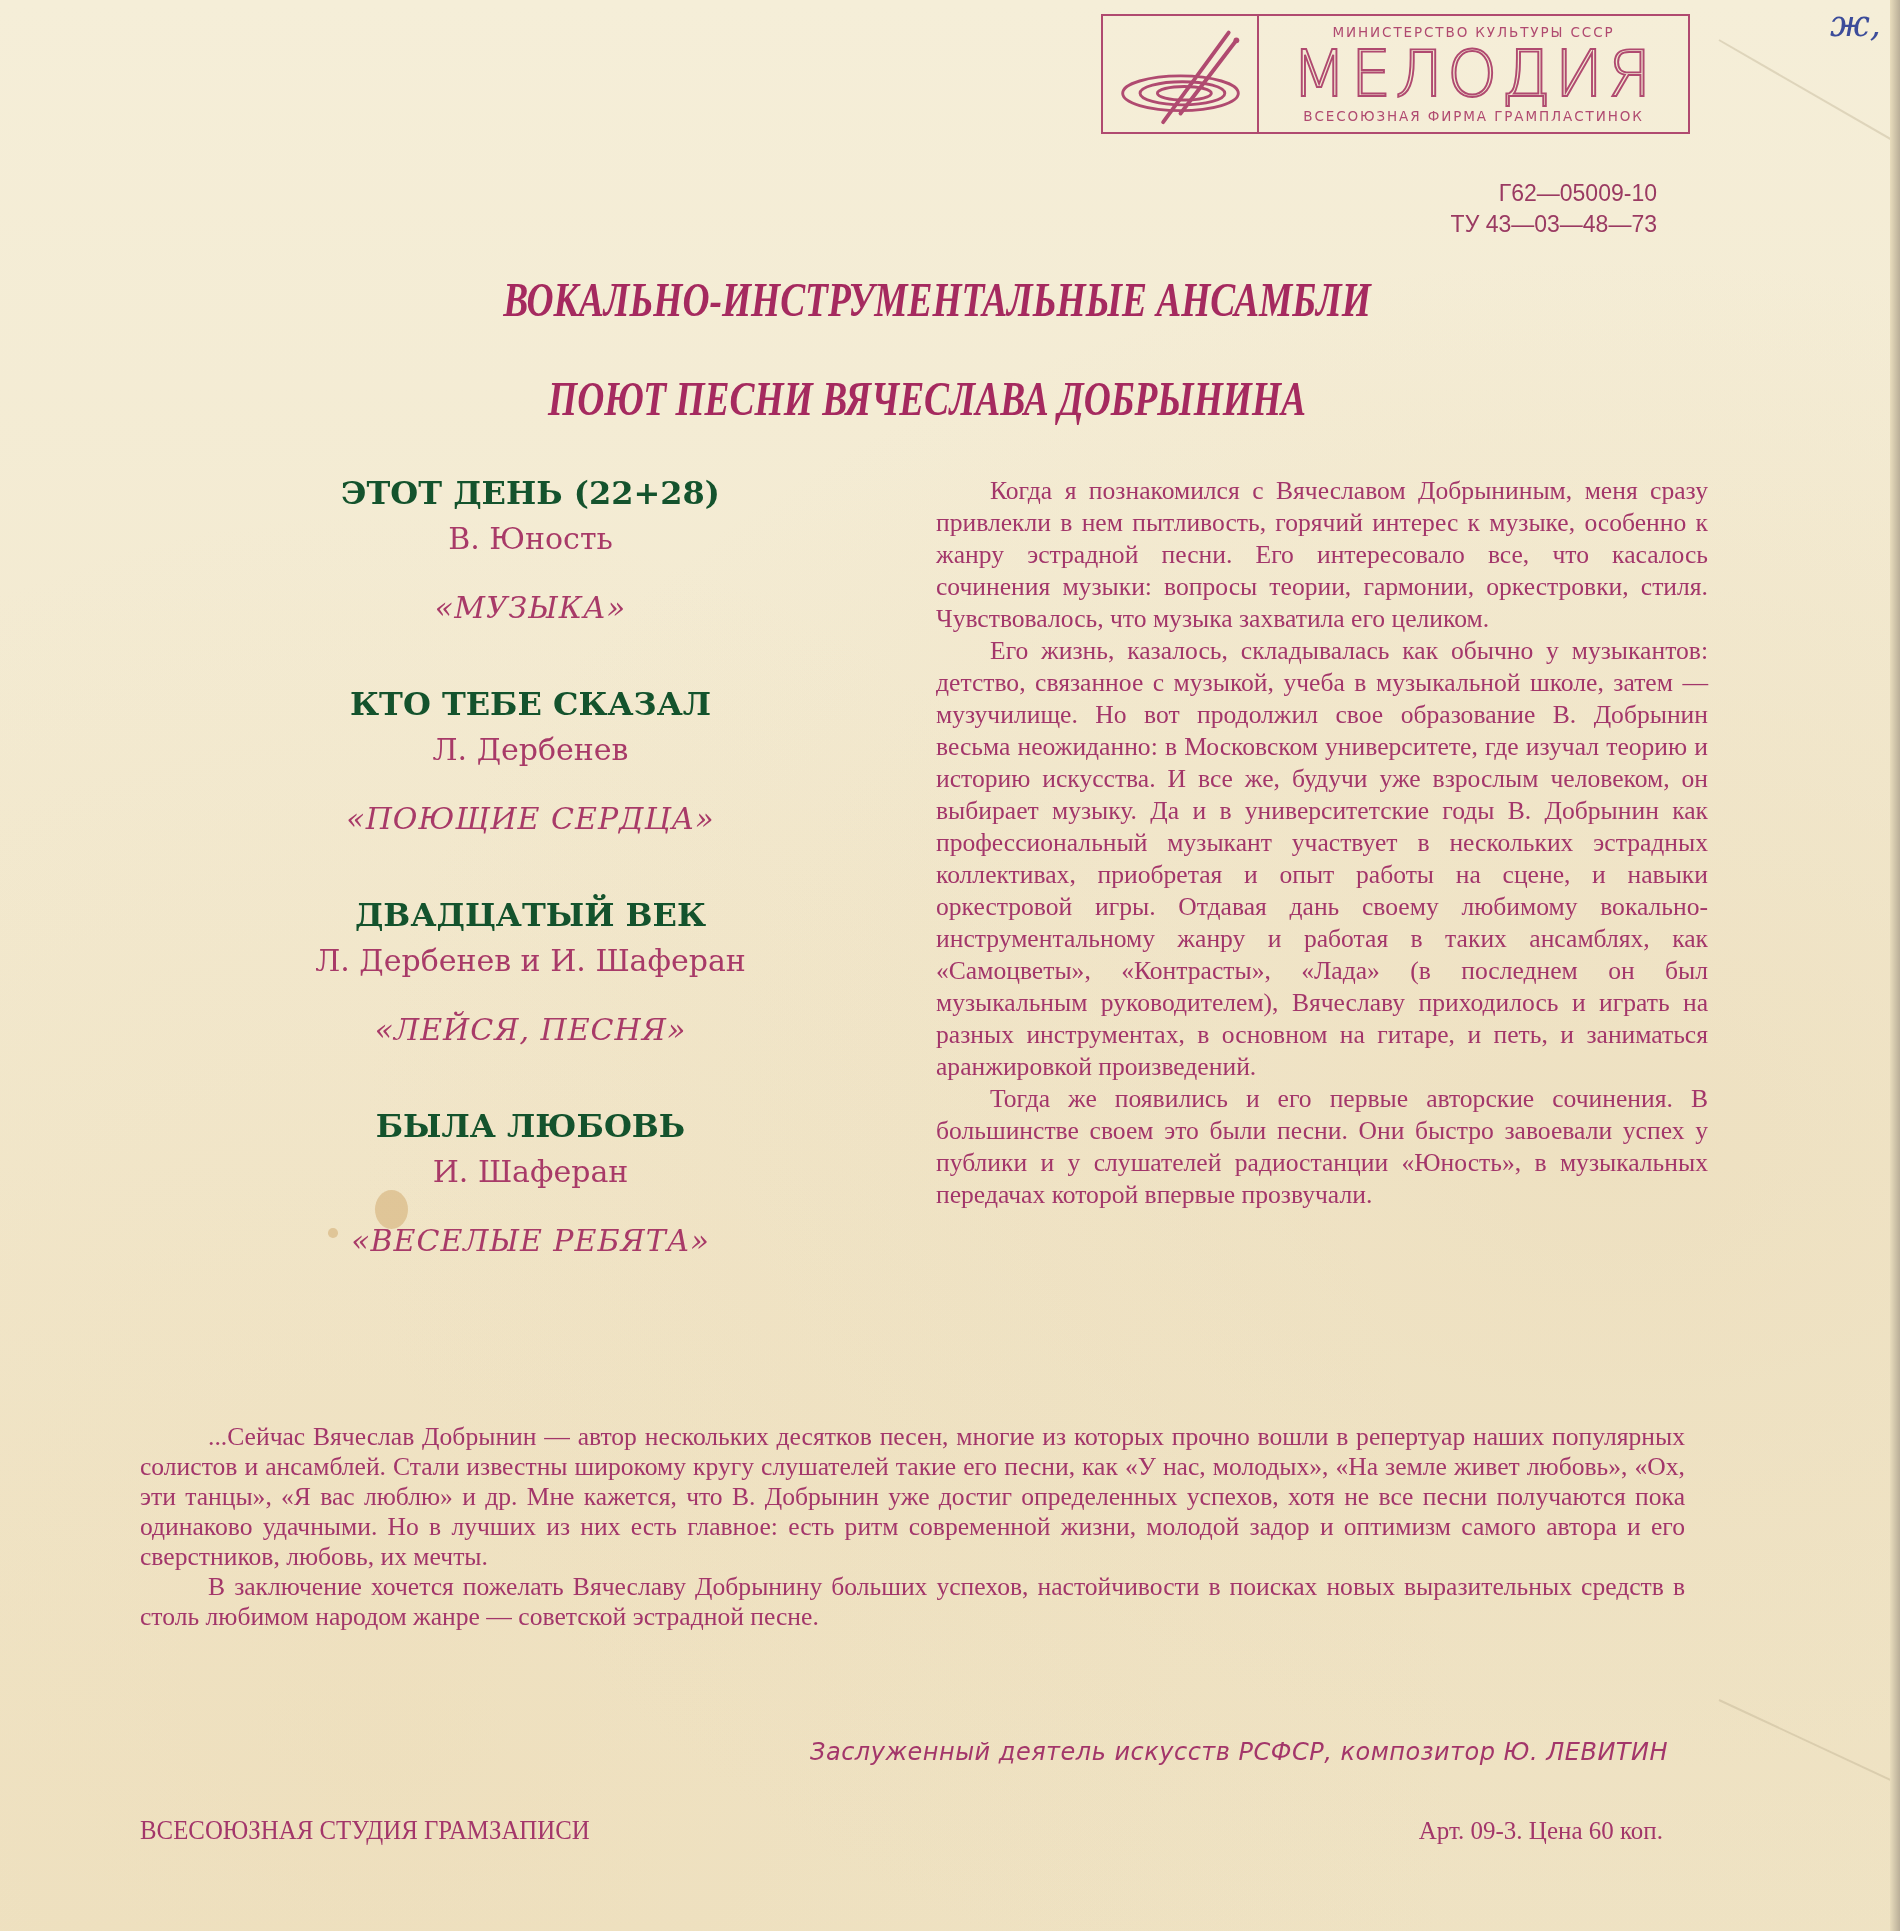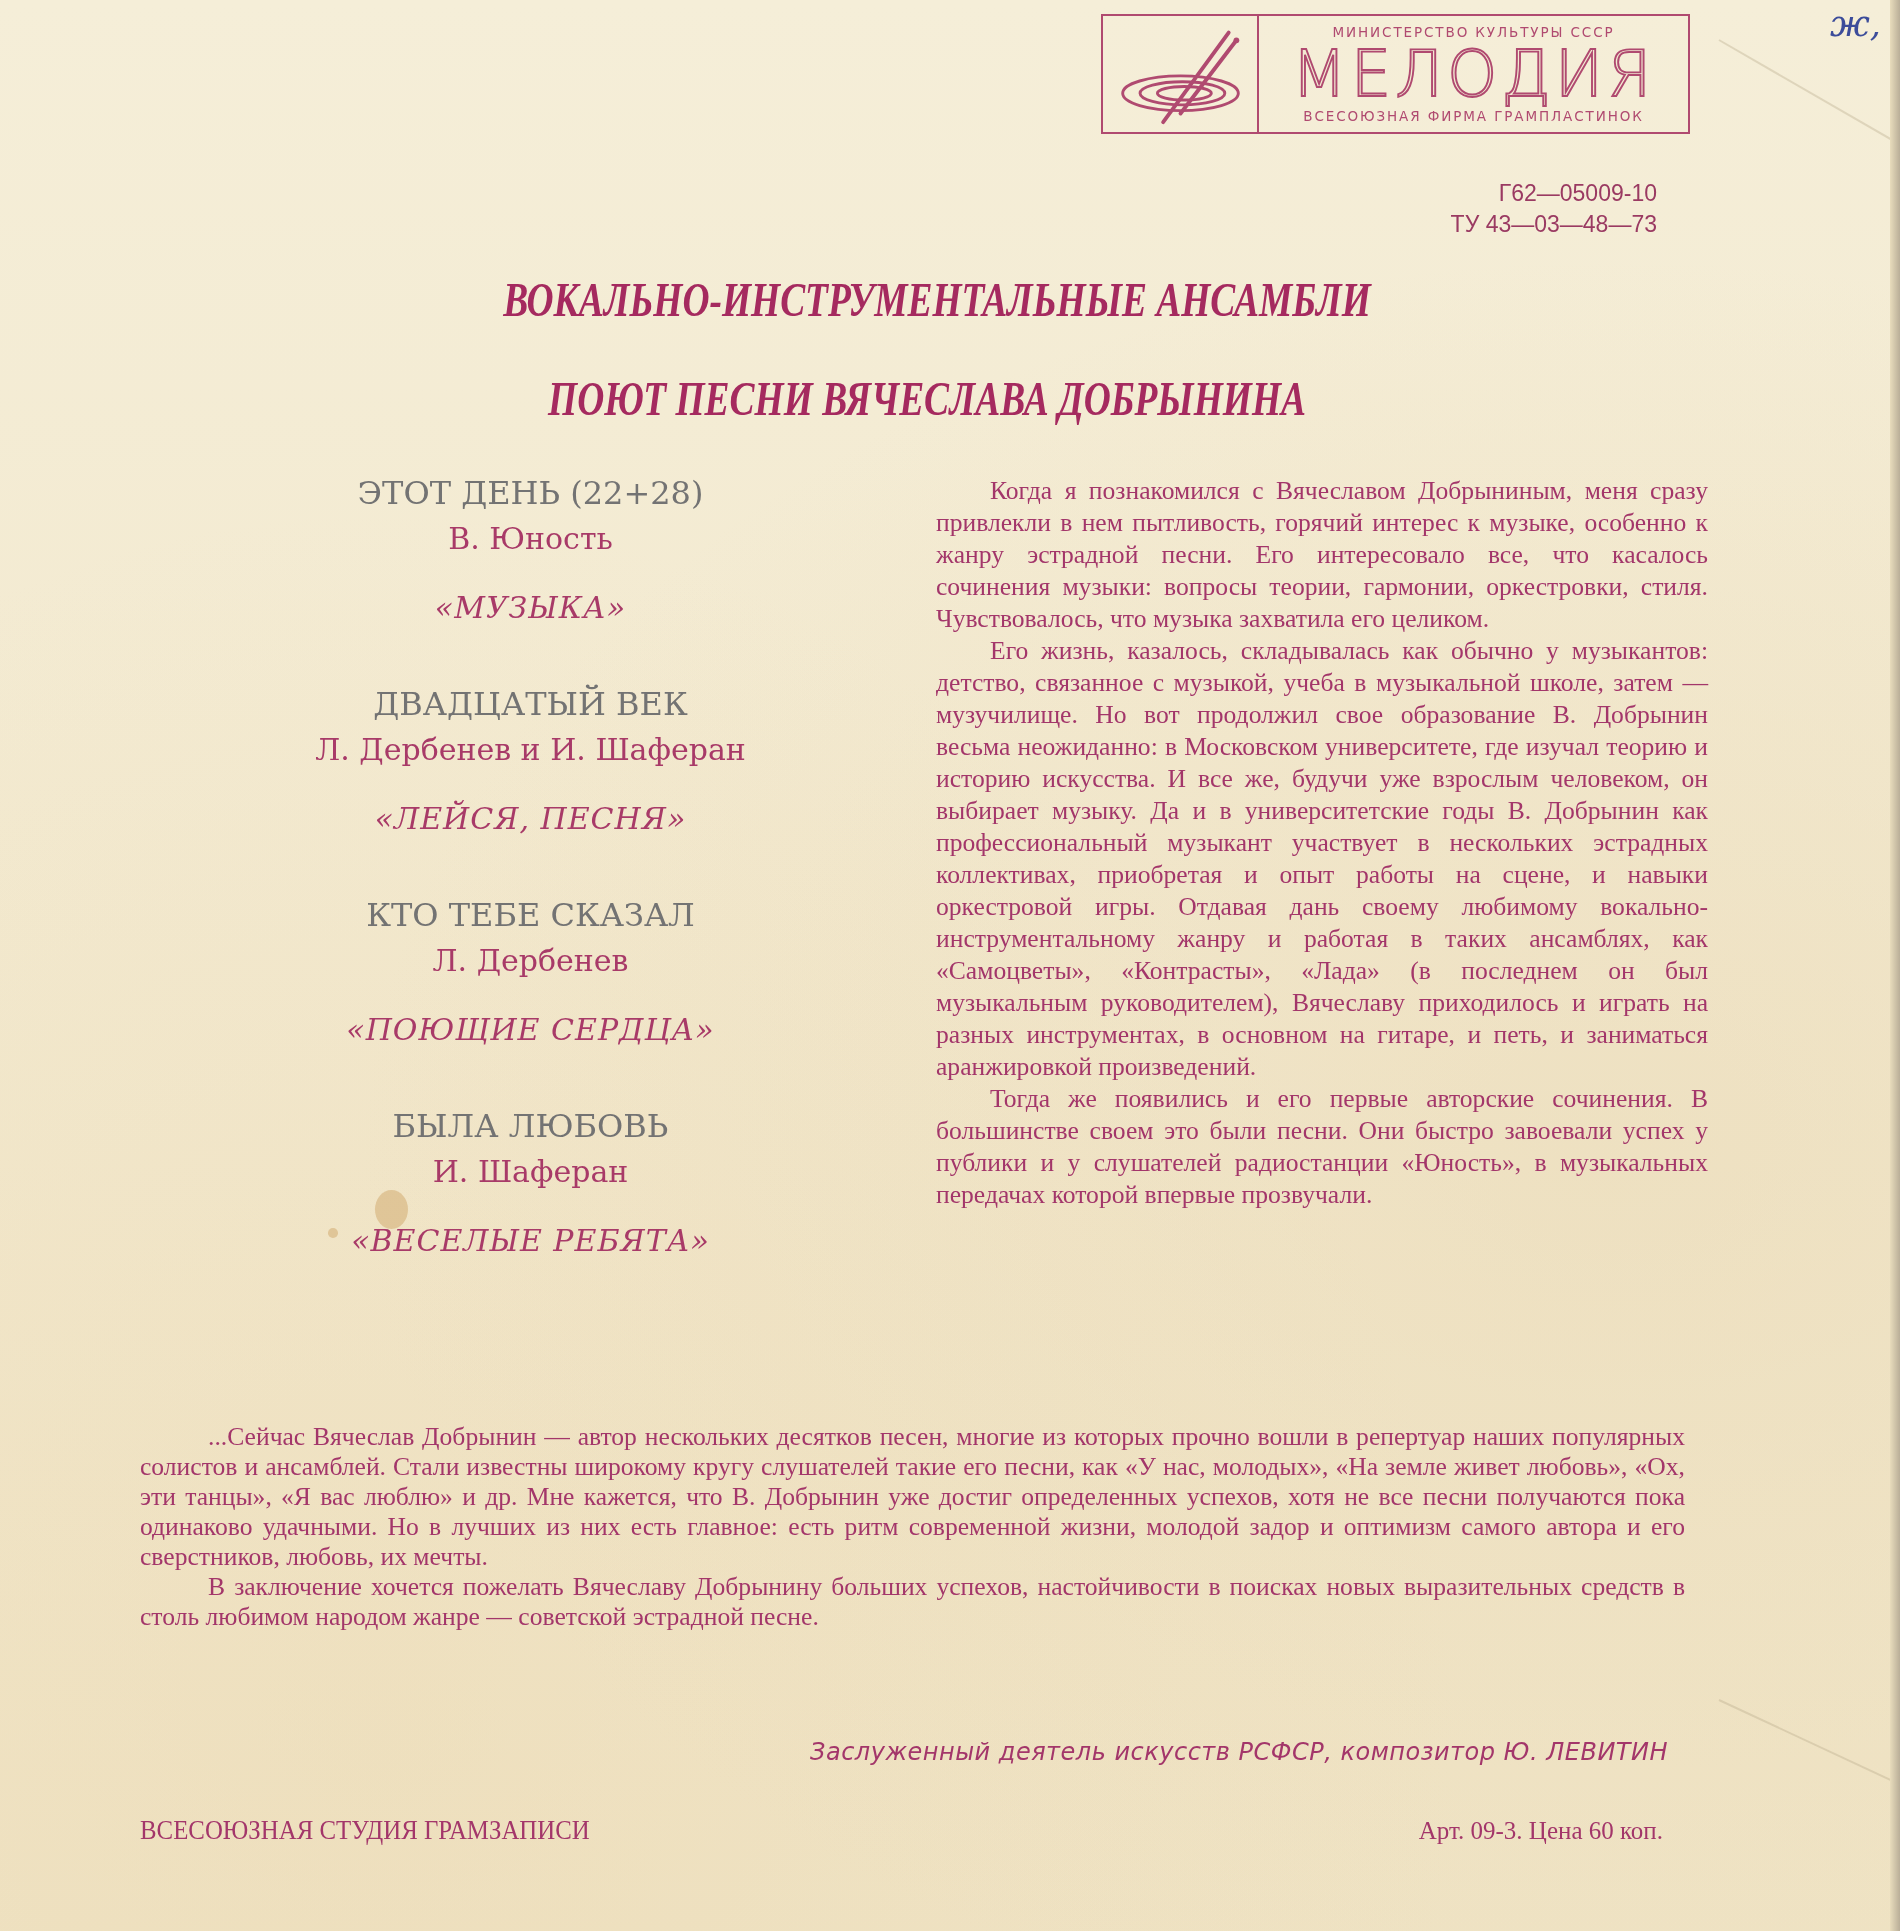--- a/index.html
+++ b/index.html
@@ -73,22 +73,22 @@
   }
   .title-1 { top: 272px; left: 9.7px; }
   .title-2 { top: 371px; left: 0px; }
 
   
   .tracks {
     position: absolute; left: 241px; top: 469px; width: 579px; text-align: center;
   }
   .track { margin-bottom: 50px; }
   .track-title {
-    font-family: "DejaVu Serif", serif; font-weight: normal; font-size: 32px;
-    line-height: 48px; color: #737373;
+    font-family: "DejaVu Serif", serif; font-weight: bold; font-size: 32px;
+    line-height: 48px; color: #14532d;
   }
   .track-author {
     font-family: "DejaVu Serif", serif; font-size: 30px; line-height: 44px; color: #a83a68;
   }
   .track-ensemble {
     font-family: "DejaVu Serif", serif; font-style: italic; font-size: 30px;
     line-height: 44px; margin-top: 25px; color: #a83a68; letter-spacing: 1px;
   }
 
   
@@ -162,28 +162,28 @@
 <div class="title title-1">ВОКАЛЬНО-ИНСТРУМЕНТАЛЬНЫЕ АНСАМБЛИ</div>
 <div class="title title-2">ПОЮТ ПЕСНИ ВЯЧЕСЛАВА ДОБРЫНИНА</div>
 
 <div class="tracks">
   <div class="track">
     <div class="track-title">ЭТОТ ДЕНЬ (22+28)</div>
     <div class="track-author">В. Юность</div>
     <div class="track-ensemble">«МУЗЫКА»</div>
   </div>
   <div class="track">
+    <div class="track-title">КТО ТЕБЕ СКАЗАЛ</div>
+    <div class="track-author">Л. Дербенев</div>
+    <div class="track-ensemble">«ПОЮЩИЕ СЕРДЦА»</div>
+  </div>
+  <div class="track">
     <div class="track-title">ДВАДЦАТЫЙ ВЕК</div>
     <div class="track-author">Л. Дербенев и И. Шаферан</div>
     <div class="track-ensemble">«ЛЕЙСЯ, ПЕСНЯ»</div>
-  </div>
-  <div class="track">
-    <div class="track-title">КТО ТЕБЕ СКАЗАЛ</div>
-    <div class="track-author">Л. Дербенев</div>
-    <div class="track-ensemble">«ПОЮЩИЕ СЕРДЦА»</div>
   </div>
   <div class="track">
     <div class="track-title">БЫЛА ЛЮБОВЬ</div>
     <div class="track-author">И. Шаферан</div>
     <div class="track-ensemble">«ВЕСЕЛЫЕ РЕБЯТА»</div>
   </div>
 </div>
 
 <div class="article">
   <p>Когда я познакомился с Вячеславом Добрыниным, меня сразу привлекли в нем пытливость, горячий интерес к музыке, особенно к жанру эстрадной песни. Его интересовало все, что касалось сочинения музыки: вопросы теории, гармонии, оркестровки, стиля. Чувствовалось, что музыка захватила его целиком.</p>

